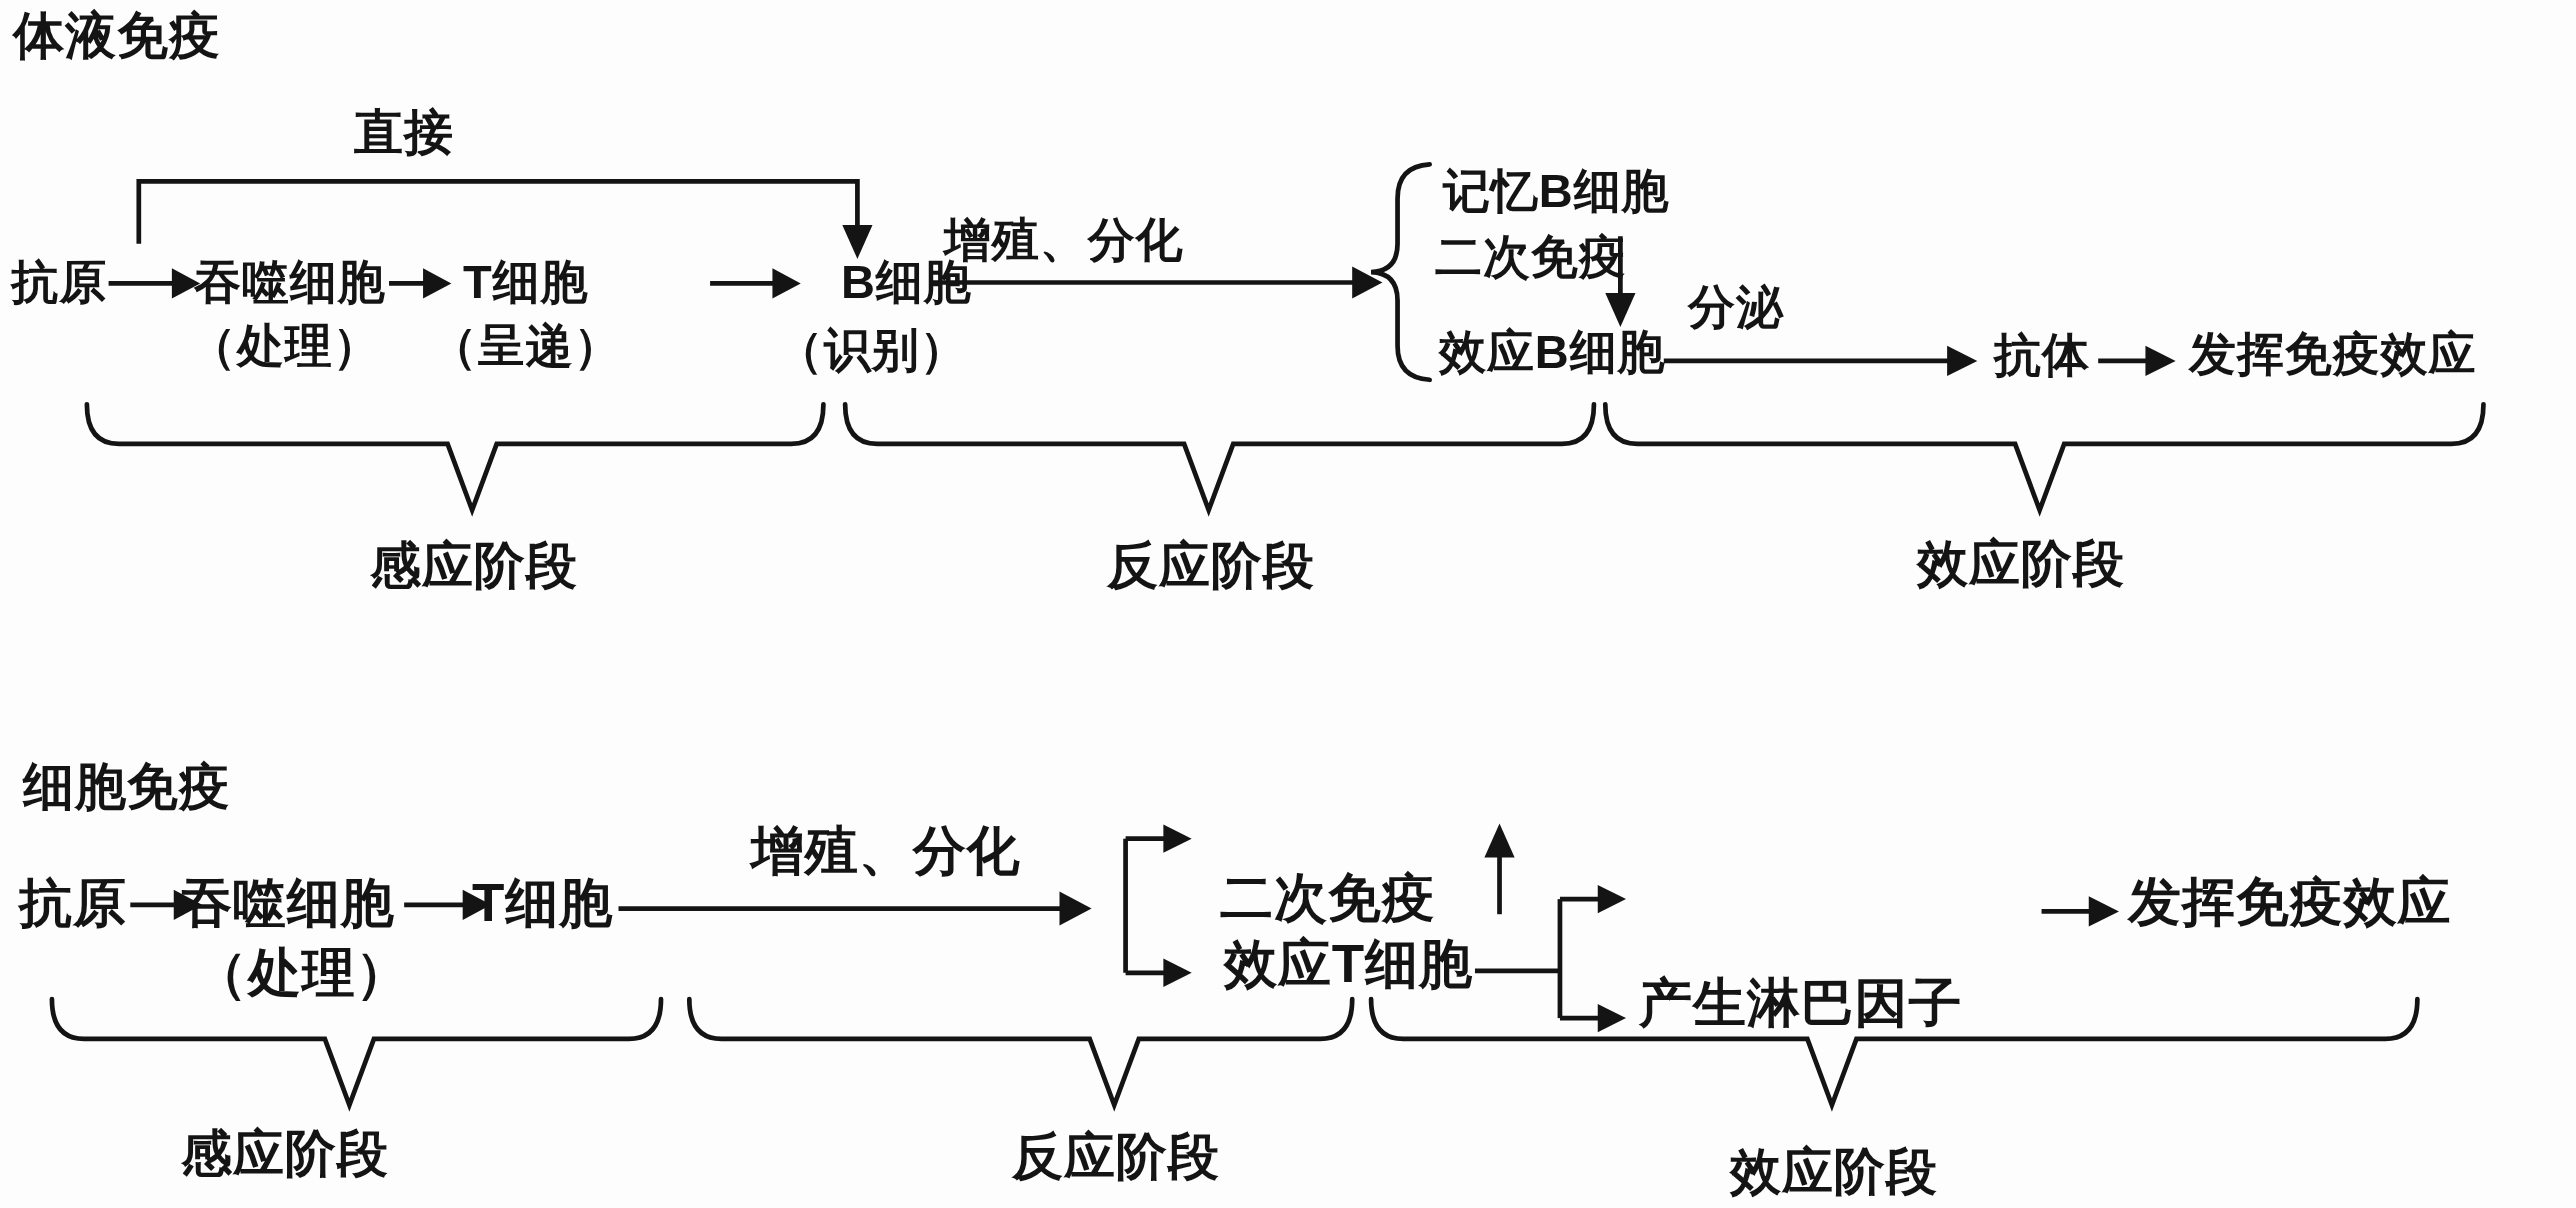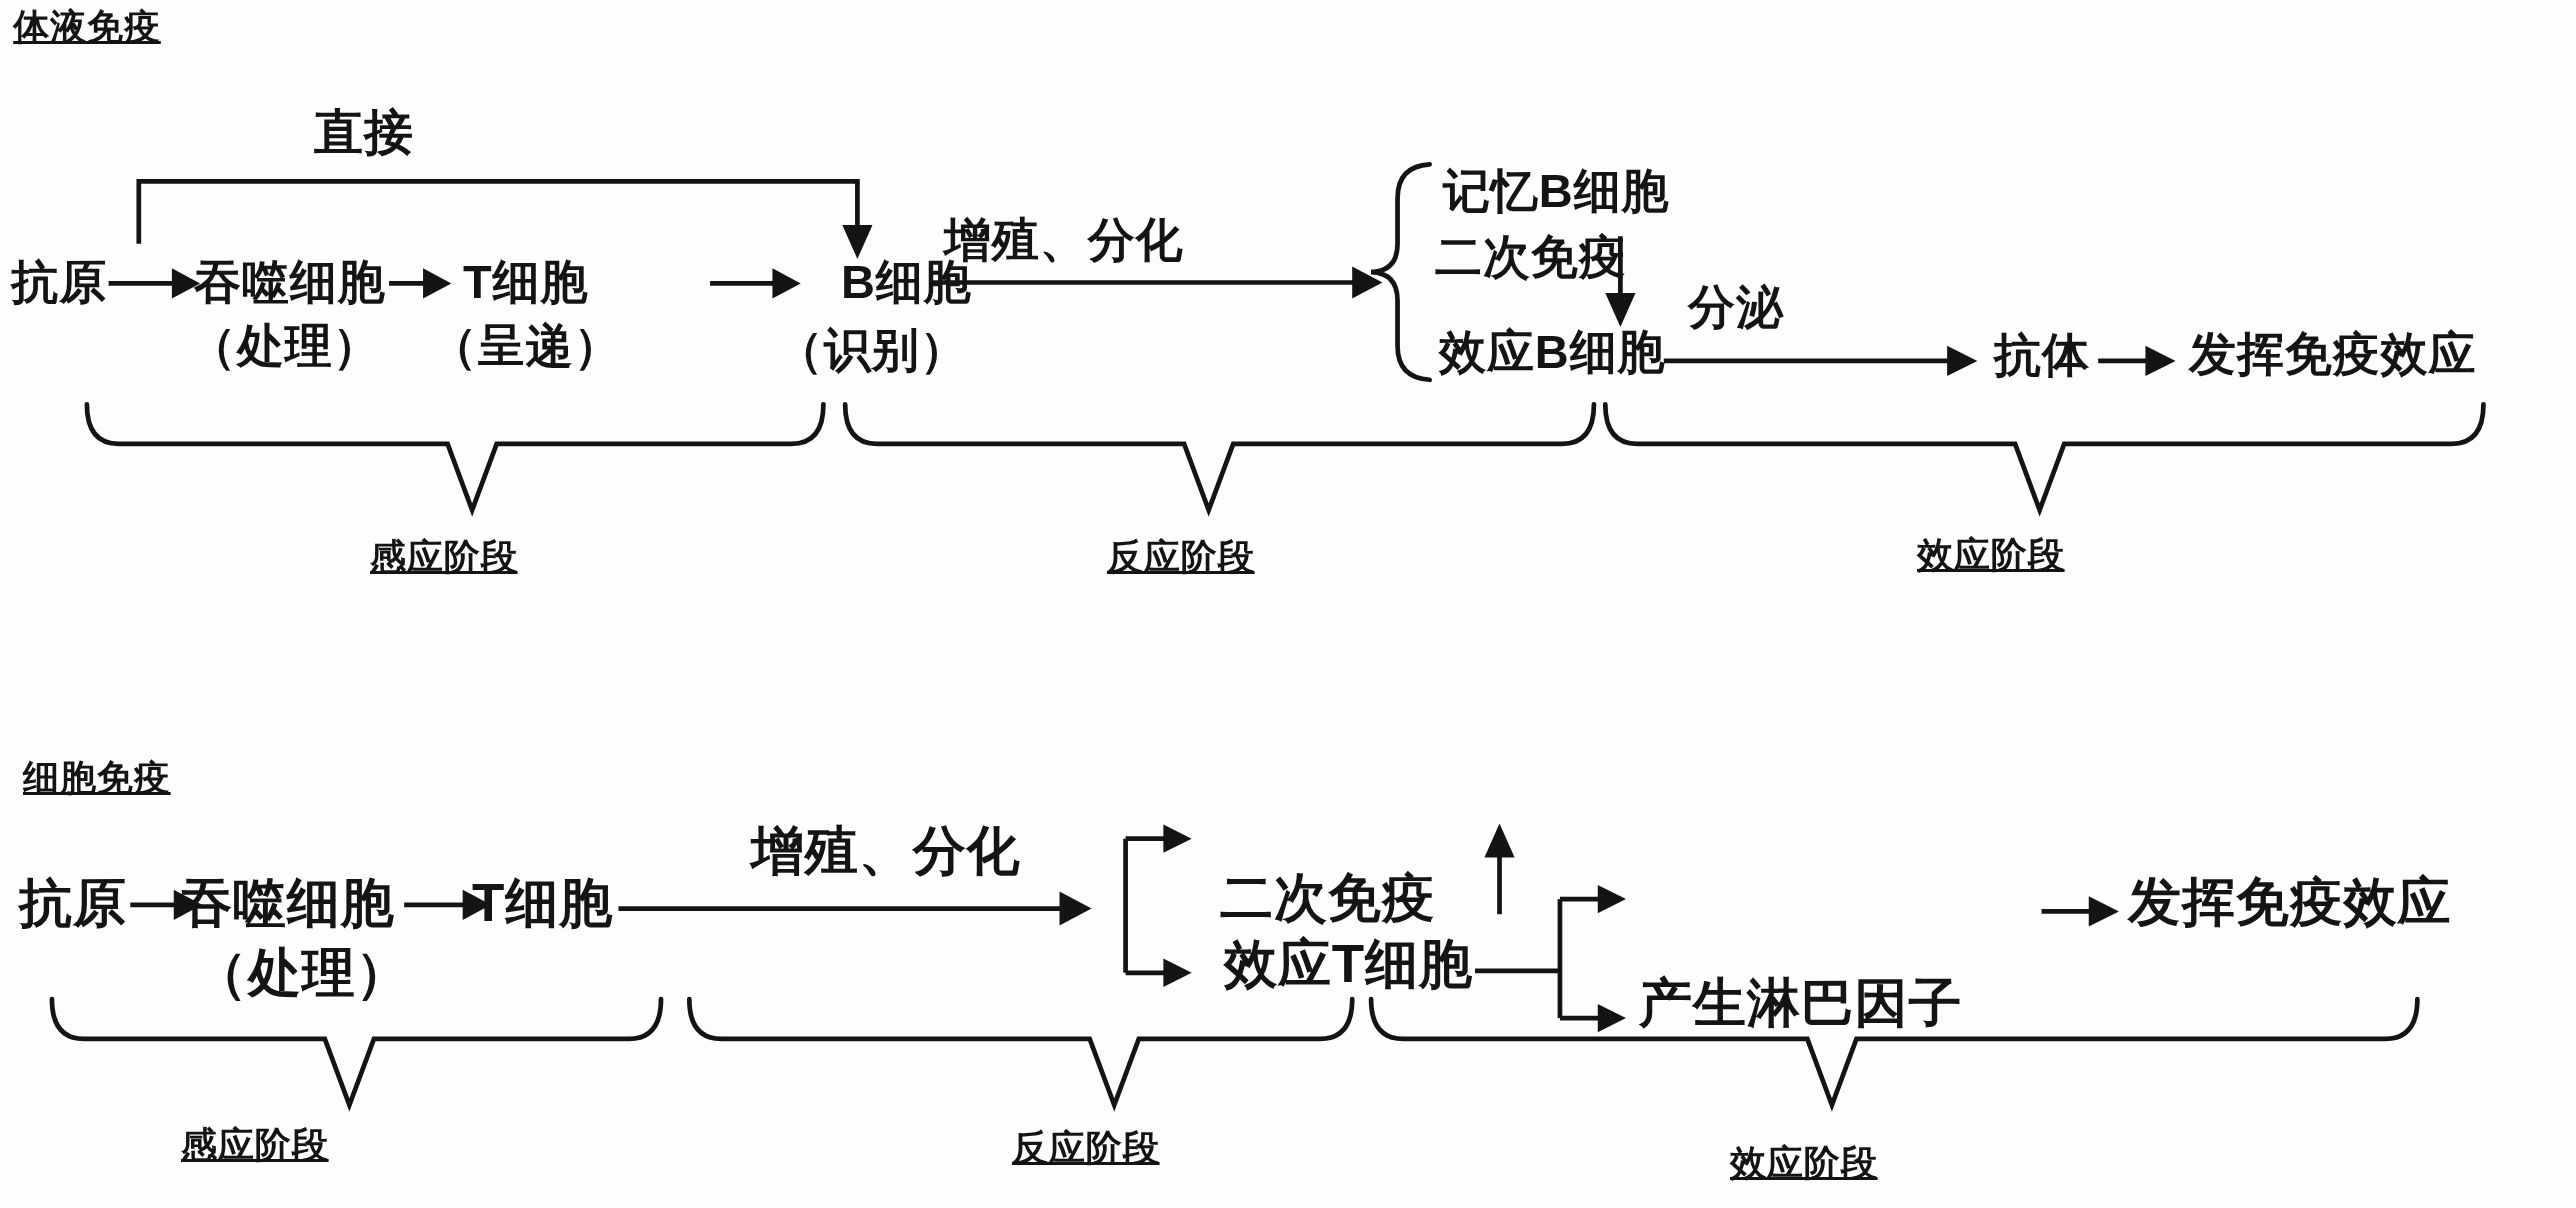--- a/index.html
+++ b/index.html
@@ -3,21 +3,21 @@
 <meta charset="utf-8">
 <style>
   :root { --ink:#141414; --paper:#fdfdfd; }
   html,body{margin:0;padding:0;background:var(--paper);}
   .canvas{
     position:relative;width:2576px;height:1209px;background:var(--paper);
     font-family:"Liberation Sans", sans-serif;font-weight:700;color:var(--ink);
     overflow:hidden;
   }
   .txt{position:absolute;white-space:nowrap;line-height:1.08;letter-spacing:0.9px;}
-  .f50{font-size:47px;} .f52{font-size:49px;} .f54{font-size:36px;text-decoration:underline;} .f56{font-size:53px;}
+  .f50{font-size:47px;} .f52{font-size:49px;margin-left:40px;} .f54{font-size:51px;} .f56{font-size:53px;}
   svg.lines{position:absolute;left:0;top:0;width:2576px;height:1209px;}
   svg.lines .ln{stroke:var(--ink);stroke-width:5;fill:none;}
   svg.lines .brc{stroke:var(--ink);stroke-width:5;fill:none;stroke-linecap:round;}
   svg.lines .hd{fill:var(--ink);stroke:none;}
 </style>
 </head>
 <body>
 
 <div class="canvas">
 

